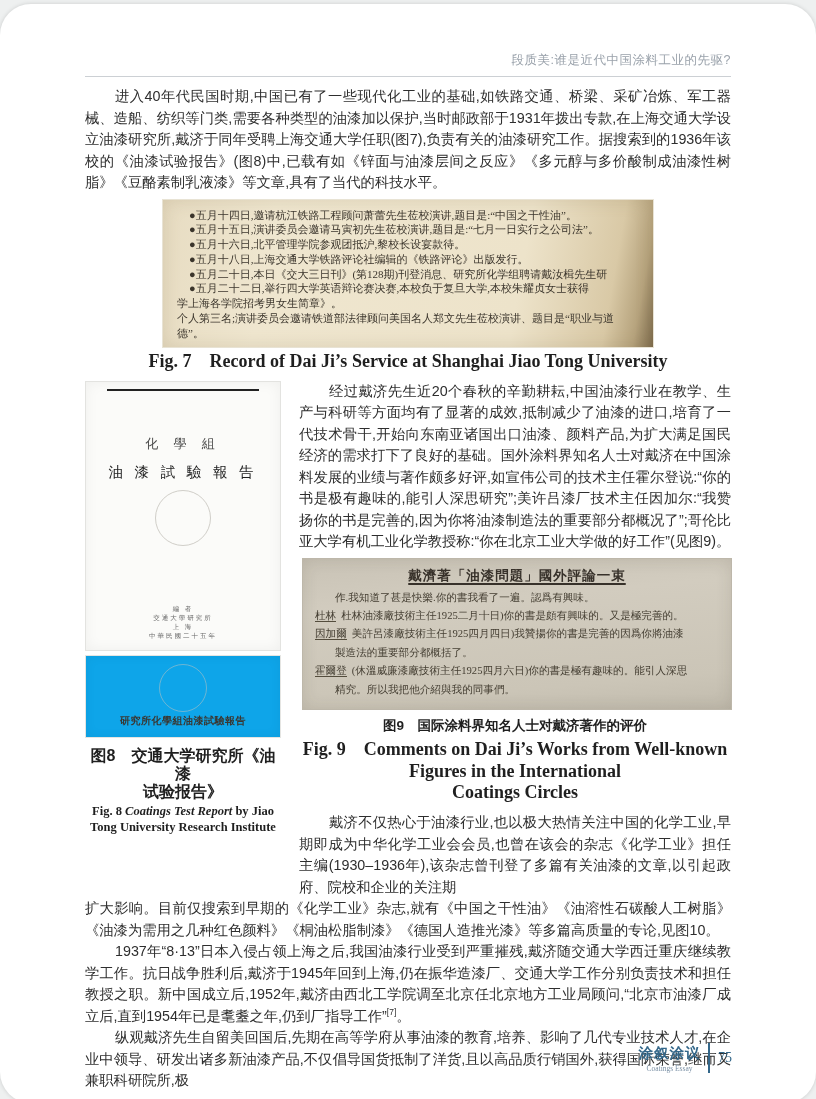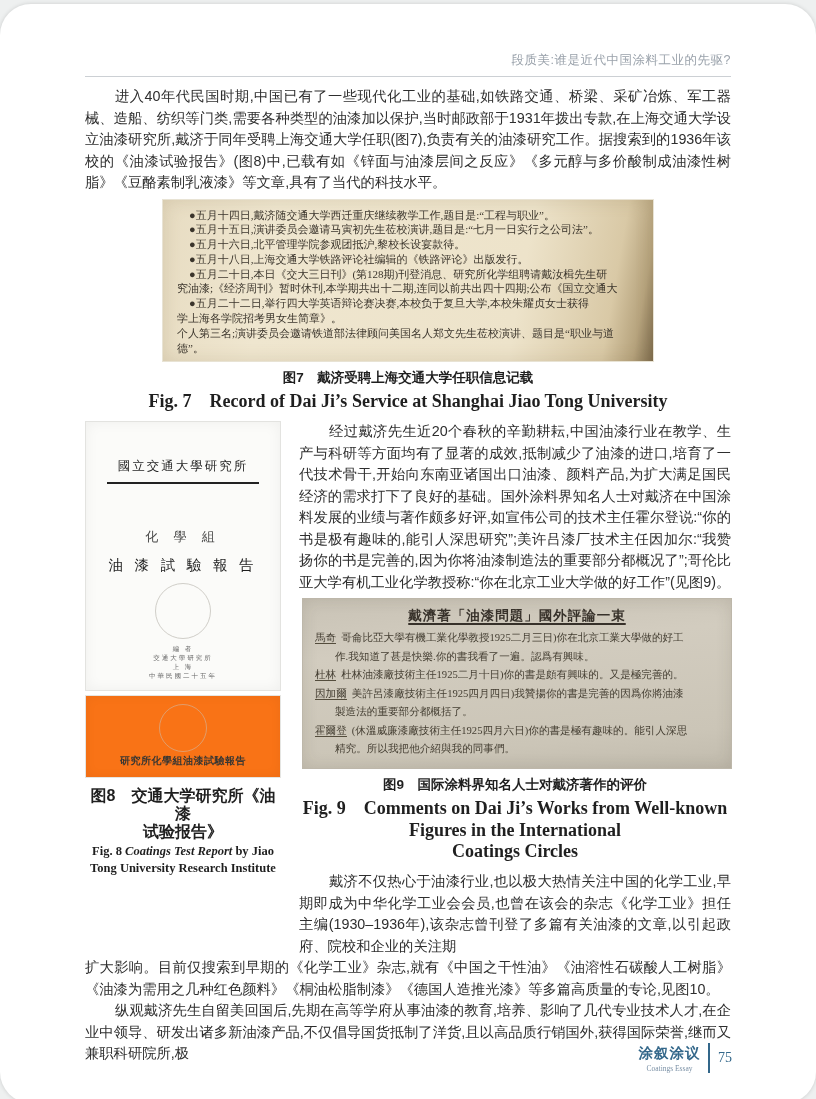--- a/index.html
+++ b/index.html
@@ -43,21 +43,21 @@
        box-shadow:inset 0 0 14px rgba(0,0,0,.05);text-align:center;
        font-family:"Liberation Serif",serif;}
   .f8-title{padding-top:36px;font-size:12.5px;letter-spacing:2px;color:#262626;}
   .f8-rule{width:78%;height:2px;background:#222;margin:7px auto 0;}
   .f8-group{margin-top:44px;font-size:13px;letter-spacing:6px;color:#4a4a4a;}
   .f8-main{margin-top:10px;font-size:14.5px;letter-spacing:4px;color:#1e1e1e;}
   .f8-seal{width:54px;height:54px;border:1.5px solid #b9b5ad;border-radius:50%;
            margin:8px auto 0;opacity:.65;}
   .f8-bottom{position:absolute;bottom:10px;left:0;right:0;font-size:6.5px;line-height:9px;
              color:#6a6a6a;letter-spacing:2px;}
-  .f8b{position:relative;margin-top:4px;height:72px;border:1px solid #e5e5e2;background:#f97316;
+  .f8b{position:relative;margin-top:4px;height:72px;border:1px solid #e5e5e2;background:#0ea5e9;
        display:flex;align-items:flex-end;justify-content:center;padding-bottom:9px;
        box-shadow:inset 0 0 12px rgba(0,0,0,.05);overflow:hidden;}
   .f8b-seal{position:absolute;left:50%;top:8px;transform:translateX(-50%);width:46px;height:46px;
             border:1px solid #c9c5bd;border-radius:50%;opacity:.5;}
   .f8b-text{position:relative;font-family:"Liberation Serif",serif;font-weight:bold;
             font-size:10px;color:#3a3732;letter-spacing:.5px;white-space:nowrap;}
   .f8-cap-cn{margin-top:9px;text-align:center;font-weight:bold;font-size:16px;line-height:18px;color:#1f1f1f;}
   .f8-cap-en{margin-top:2px;text-align:center;font-weight:bold;font-size:12.5px;line-height:16.5px;
              color:#1f1f1f;font-family:"Liberation Serif",serif;}
 
@@ -85,39 +85,36 @@
 <body>
 
 <div class="page">
   <div class="content">
 
     <div class="running-head">段质美:谁是近代中国涂料工业的先驱?</div>
 
     <div class="para indent mt">进入40年代民国时期,中国已有了一些现代化工业的基础,如铁路交通、桥梁、采矿冶炼、军工器械、造船、纺织等门类,需要各种类型的油漆加以保护,当时邮政部于1931年拨出专款,在上海交通大学设立油漆研究所,戴济于同年受聘上海交通大学任职(图7),负责有关的油漆研究工作。据搜索到的1936年该校的《油漆试验报告》(图8)中,已载有如《锌面与油漆层间之反应》《多元醇与多价酸制成油漆性树脂》《豆酪素制乳液漆》等文章,具有了当代的科技水平。</div>
 
     <div class="fig7">
-      <div class="f7-line bullet">●五月十四日,戴济随交通大学西迁重庆继续教学工作,题目是:“工程与职业”。</div>
+      <div class="f7-line bullet">●五月十四日,邀请杭江铁路工程顾问萧蕾先生莅校演讲,题目是:“中国之干性油”。</div>
       <div class="f7-line bullet">●五月十五日,演讲委员会邀请马寅初先生莅校演讲,题目是:“七月一日实行之公司法”。</div>
       <div class="f7-line bullet">●五月十六日,北平管理学院参观团抵沪,黎校长设宴款待。</div>
       <div class="f7-line bullet">●五月十八日,上海交通大学铁路评论社编辑的《铁路评论》出版发行。</div>
       <div class="f7-line bullet hl">●五月二十日,本日《交大三日刊》(第128期)刊登消息、研究所化学组聘请戴汝楫先生研</div>
-      <div class="f7-line hl">究油漆;《经济周刊》暂时休刊,本学期共出十二期,连同以前共出四十四期;公布《国立交通大</div>
       <div class="f7-line bullet">●五月二十二日,举行四大学英语辩论赛决赛,本校负于复旦大学,本校朱耀贞女士获得</div>
       <div class="f7-line">学上海各学院招考男女生简章》。</div>
       <div class="f7-line">个人第三名;演讲委员会邀请铁道部法律顾问美国名人郑文先生莅校演讲、题目是“职业与道</div>
       <div class="f7-line">德”。</div>
     </div>
-    <div class="cap-cn">图7　戴济受聘上海交通大学任职信息记载</div>
     <div class="cap-en">Fig. 7　Record of Dai Ji’s Service at Shanghai Jiao Tong University</div>
 
     <div class="twocol">
 
       <div class="col-left">
         <div class="f8a">
-          <div class="f8-title">國立交通大學研究所</div>
           <div class="f8-rule"></div>
           <div class="f8-group">化 學 組</div>
           <div class="f8-main">油 漆 試 驗 報 告</div>
           <div class="f8-seal"></div>
           <div class="f8-bottom">
             <div>編 者</div>
             <div>交通大學研究所</div>
             <div>上 海</div>
             <div>中華民國二十五年</div>
           </div>
@@ -135,23 +132,20 @@
           <i>Coatings Test Report</i>
           <span>by Jiao Tong University Research Institute</span>
         </div>
       </div>
 
       <div class="col-right">
         <div class="para indent">经过戴济先生近20个春秋的辛勤耕耘,中国油漆行业在教学、生产与科研等方面均有了显著的成效,抵制减少了油漆的进口,培育了一代技术骨干,开始向东南亚诸国出口油漆、颜料产品,为扩大满足国民经济的需求打下了良好的基础。国外涂料界知名人士对戴济在中国涂料发展的业绩与著作颇多好评,如宣伟公司的技术主任霍尔登说:“你的书是极有趣味的,能引人深思研究”;美许吕漆厂技术主任因加尔:“我赞扬你的书是完善的,因为你将油漆制造法的重要部分都概况了”;哥伦比亚大学有机工业化学教授称:“你在北京工业大学做的好工作”(见图9)。</div>
 
         <div class="fig9">
           <div class="f9-title">戴濟著「油漆問題」國外評論一束</div>
-          <div class="f9-line">
-            <span class="f9-name">馬奇</span><span>哥侖比亞大學有機工業化學教授1925二月三日)你在北京工業大學做的好工</span>
-          </div>
           <div class="f9-line ind">
             <span>作.我知道了甚是快樂.你的書我看了一遍。認爲有興味。</span>
           </div>
           <div class="f9-line">
             <span class="f9-name">杜林</span><span>杜林油漆廠技術主任1925二月十日)你的書是頗有興味的。又是極完善的。</span>
           </div>
           <div class="f9-line">
             <span class="f9-name">因加爾</span><span>美許呂漆廠技術主任1925四月四日)我贊揚你的書是完善的因爲你將油漆</span>
           </div>
           <div class="f9-line ind">
@@ -169,20 +163,23 @@
           <div>Fig. 9　Comments on Dai Ji’s Works from Well-known Figures in the International</div>
           <div>Coatings Circles</div>
         </div>
 
         <div class="para indent mt">戴济不仅热心于油漆行业,也以极大热情关注中国的化学工业,早期即成为中华化学工业会会员,也曾在该会的杂志《化学工业》担任主编(1930–1936年),该杂志曾刊登了多篇有关油漆的文章,以引起政府、院校和企业的关注期</div>
       </div>
     </div>
 
     <div class="para">扩大影响。目前仅搜索到早期的《化学工业》杂志,就有《中国之干性油》《油溶性石碳酸人工树脂》《油漆为需用之几种红色颜料》《桐油松脂制漆》《德国人造推光漆》等多篇高质量的专论,见图10。</div>
 
+    <div class="para indent">
+      <span>1937年“8·13”日本入侵占领上海之后,我国油漆行业受到严重摧残,戴济随交通大学西迁重庆继续教学工作。抗日战争胜利后,戴济于1945年回到上海,仍在振华造漆厂、交通大学工作分别负责技术和担任教授之职。新中国成立后,1952年,戴济由西北工学院调至北京任北京地方工业局顾问,“北京市油漆厂成立后,直到1954年已是耄耋之年,仍到厂指导工作”</span><sup class="ref">[7]</sup><span>。</span>
+    </div>
 
     <div class="para indent">纵观戴济先生自留美回国后,先期在高等学府从事油漆的教育,培养、影响了几代专业技术人才,在企业中领导、研发出诸多新油漆产品,不仅倡导国货抵制了洋货,且以高品质行销国外,获得国际荣誉,继而又兼职科研院所,极</div>
   </div>
 
   <div class="footer">
     <div class="f-names">
       <div class="f-cn">涂叙涂议</div>
       <div class="f-en">Coatings Essay</div>
     </div>
     <div class="f-bar"></div>

